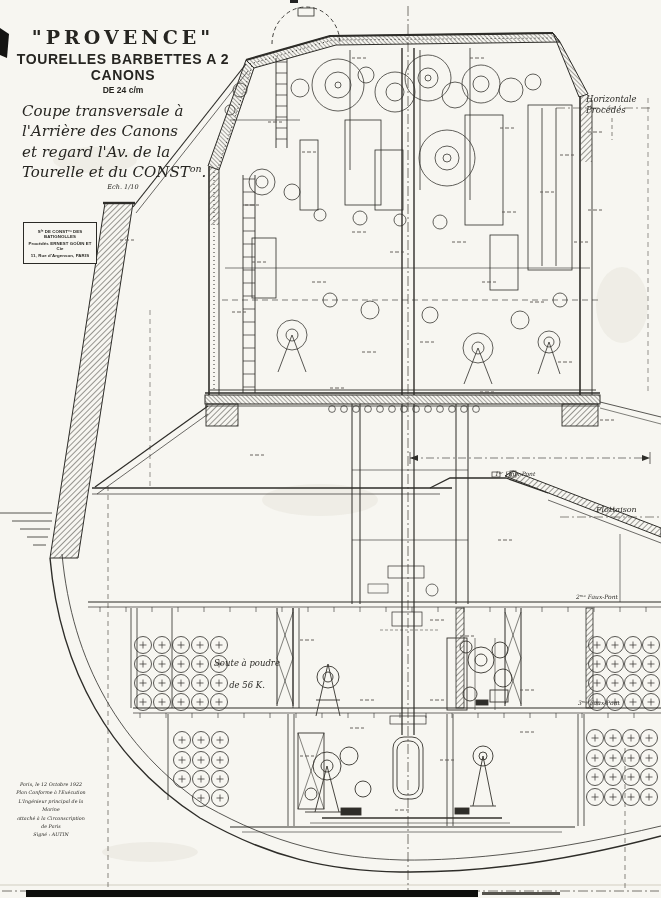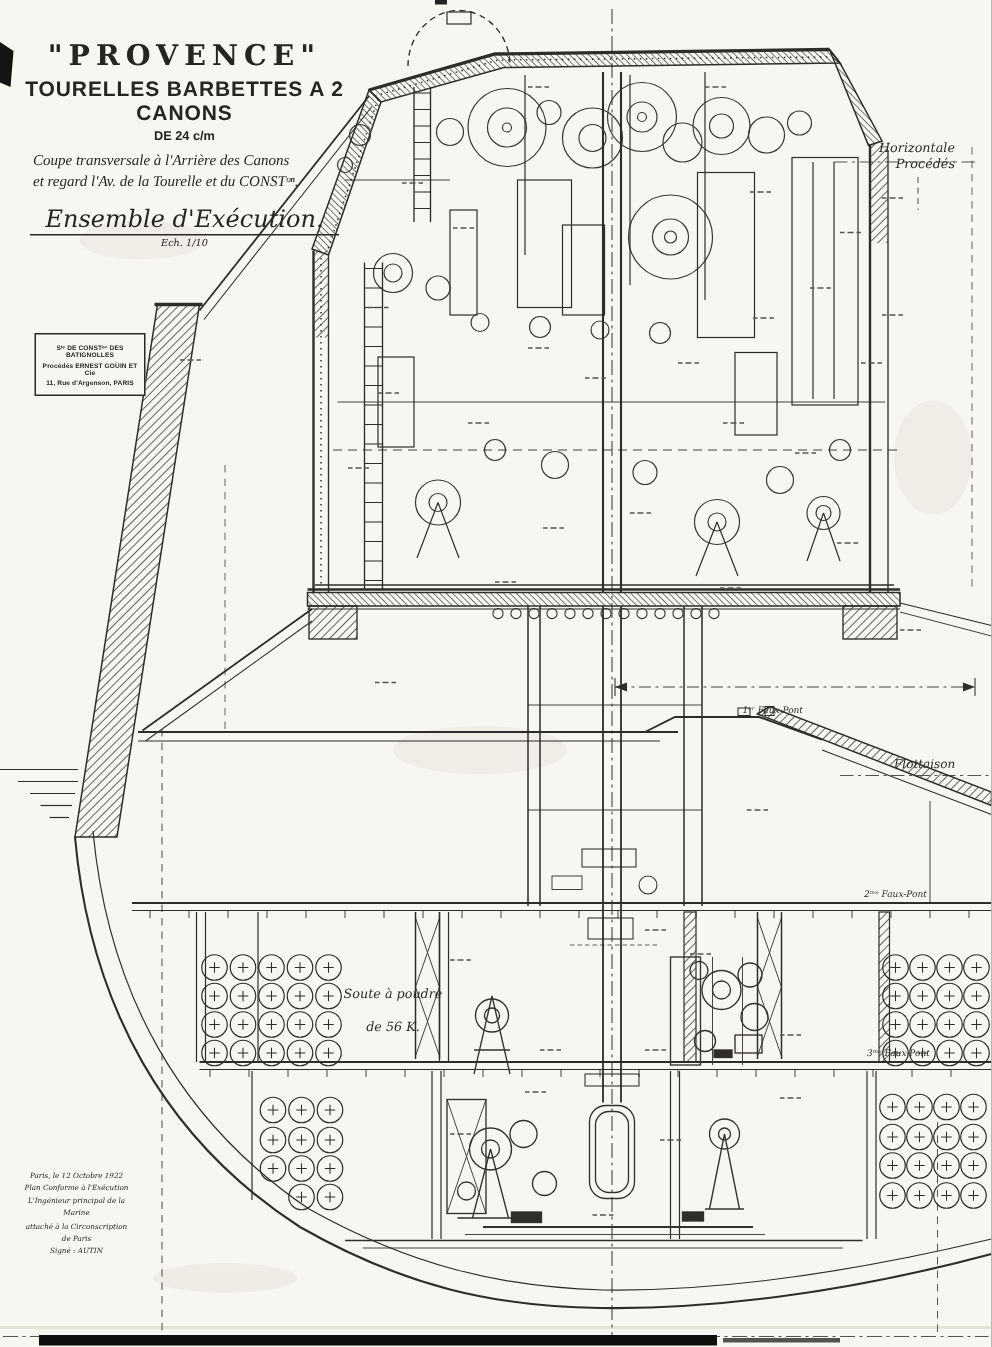--- a/index.html
+++ b/index.html
@@ -6,21 +6,21 @@
   #sheet{position:relative;width:661px;height:898px;background:#f7f6f1;overflow:hidden;
          font-family:"DejaVu Serif", serif;color:#262521;}
   svg{position:absolute;left:0;top:0;}
   .lbl{position:absolute;white-space:nowrap;color:#2b2a26;}
   .titleblock{position:absolute;left:16px;top:26px;width:214px;text-align:center;}
   .ship{font-family:"DejaVu Serif",serif;font-size:19px;font-weight:bold;letter-spacing:4px;}
   .sub{font-family:"Liberation Sans",sans-serif;font-size:14px;font-weight:bold;letter-spacing:.6px;margin-top:3px;}
   .sub2{font-family:"Liberation Sans",sans-serif;font-size:8.5px;font-weight:bold;margin-top:2px;}
   .script{font-family:"DejaVu Serif",serif;font-style:italic;}
   .dtitle{font-size:15px;margin-top:10px;border-bottom:1px solid #2b2a26;display:inline-block;padding:0 6px 1px 6px;}
-  .desc{font-size:10px;margin-top:6px;text-align:left;padding-left:6px;line-height:1.35;font-family:Liberation Serif, serif;}
+  .desc{font-size:15px;margin-top:6px;text-align:left;padding-left:6px;line-height:1.35;}
   .dtype{font-size:16px;margin-top:8px;border-bottom:1px solid #2b2a26;display:inline-block;padding:0 10px 1px 10px;}
   .scalenote{font-size:6.5px;margin-top:1px;}
   .stamp{position:absolute;left:23px;top:222px;width:72px;height:40px;border:1.2px solid #2b2a26;
          font-family:"Liberation Sans",sans-serif;font-weight:bold;text-align:center;
          display:flex;flex-direction:column;justify-content:center;gap:2px;background:#f7f6f1;}
   .stamp div{font-size:4.6px;transform:scale(.95);letter-spacing:.1px;}
   .approval{position:absolute;left:16px;top:781px;width:70px;font-style:italic;
             font-size:4.8px;line-height:1.75;text-align:center;}
   .tiny{font-style:italic;}
 </style>
@@ -509,44 +509,43 @@
 </svg>
 
 <div class="titleblock">
   <div class="ship">"PROVENCE"</div>
   <div class="sub">TOURELLES BARBETTES A 2 CANONS</div>
   <div class="sub2">DE 24 c/m</div>
   <div class="script desc">
     <div>Coupe transversale à l'Arrière des Canons</div>
     <div>et regard l'Av. de la Tourelle et du CONSTᵒⁿ.</div>
   </div>
-  <div><span class="script dtype">Ensemble d'Exécution.</span></div>
   <div class="scalenote script">Ech. 1/10</div>
 </div>
 
 <div class="stamp">
   <div>Sᵗᵉ DE CONSTᵒⁿ DES BATIGNOLLES</div>
   <div>Procédés ERNEST GOÜIN ET Cie</div>
   <div>11, Rue d'Argenson, PARIS</div>
 </div>
 
 <div class="approval">
   <div>Paris, le 12 Octobre 1922</div>
   <div>Plan Conforme à l'Exécution</div>
   <div>L'Ingénieur principal de la Marine</div>
   <div>attaché à la Circonscription de Paris</div>
   <div>Signé : AUTIN</div>
 </div>
 
-<div class="lbl tiny" style="left:586px;top:94px;font-size:8.5px;text-align:right;line-height:1.3;">
+<div class="lbl tiny" style="left:586px;top:94px;font-size:8.5px;text-align:left;line-height:1.3;">
   <div>Horizontale</div>
   <div>Procédés</div>
 </div>
 <div class="lbl tiny" style="left:596px;top:505px;font-size:8px;">Flottaison</div>
 <div class="lbl tiny" style="left:495px;top:470px;font-size:6px;">1ᵉʳ Faux-Pont</div>
 <div class="lbl tiny" style="left:576px;top:593px;font-size:6px;">2ᵐᵉ Faux-Pont</div>
 <div class="lbl tiny" style="left:578px;top:699px;font-size:6px;">3ᵐᵉ Faux-Pont</div>
-<div class="lbl tiny" style="left:226px;top:652px;width:72px;text-align:center;font-size:8.5px;line-height:2.6;">
+<div class="lbl tiny" style="left:211px;top:652px;width:72px;text-align:center;font-size:8.5px;line-height:2.6;">
   <div>Soute à poudre</div>
   <div>de 56 K.</div>
 </div>
 
 </div>
 
 </body></html>

